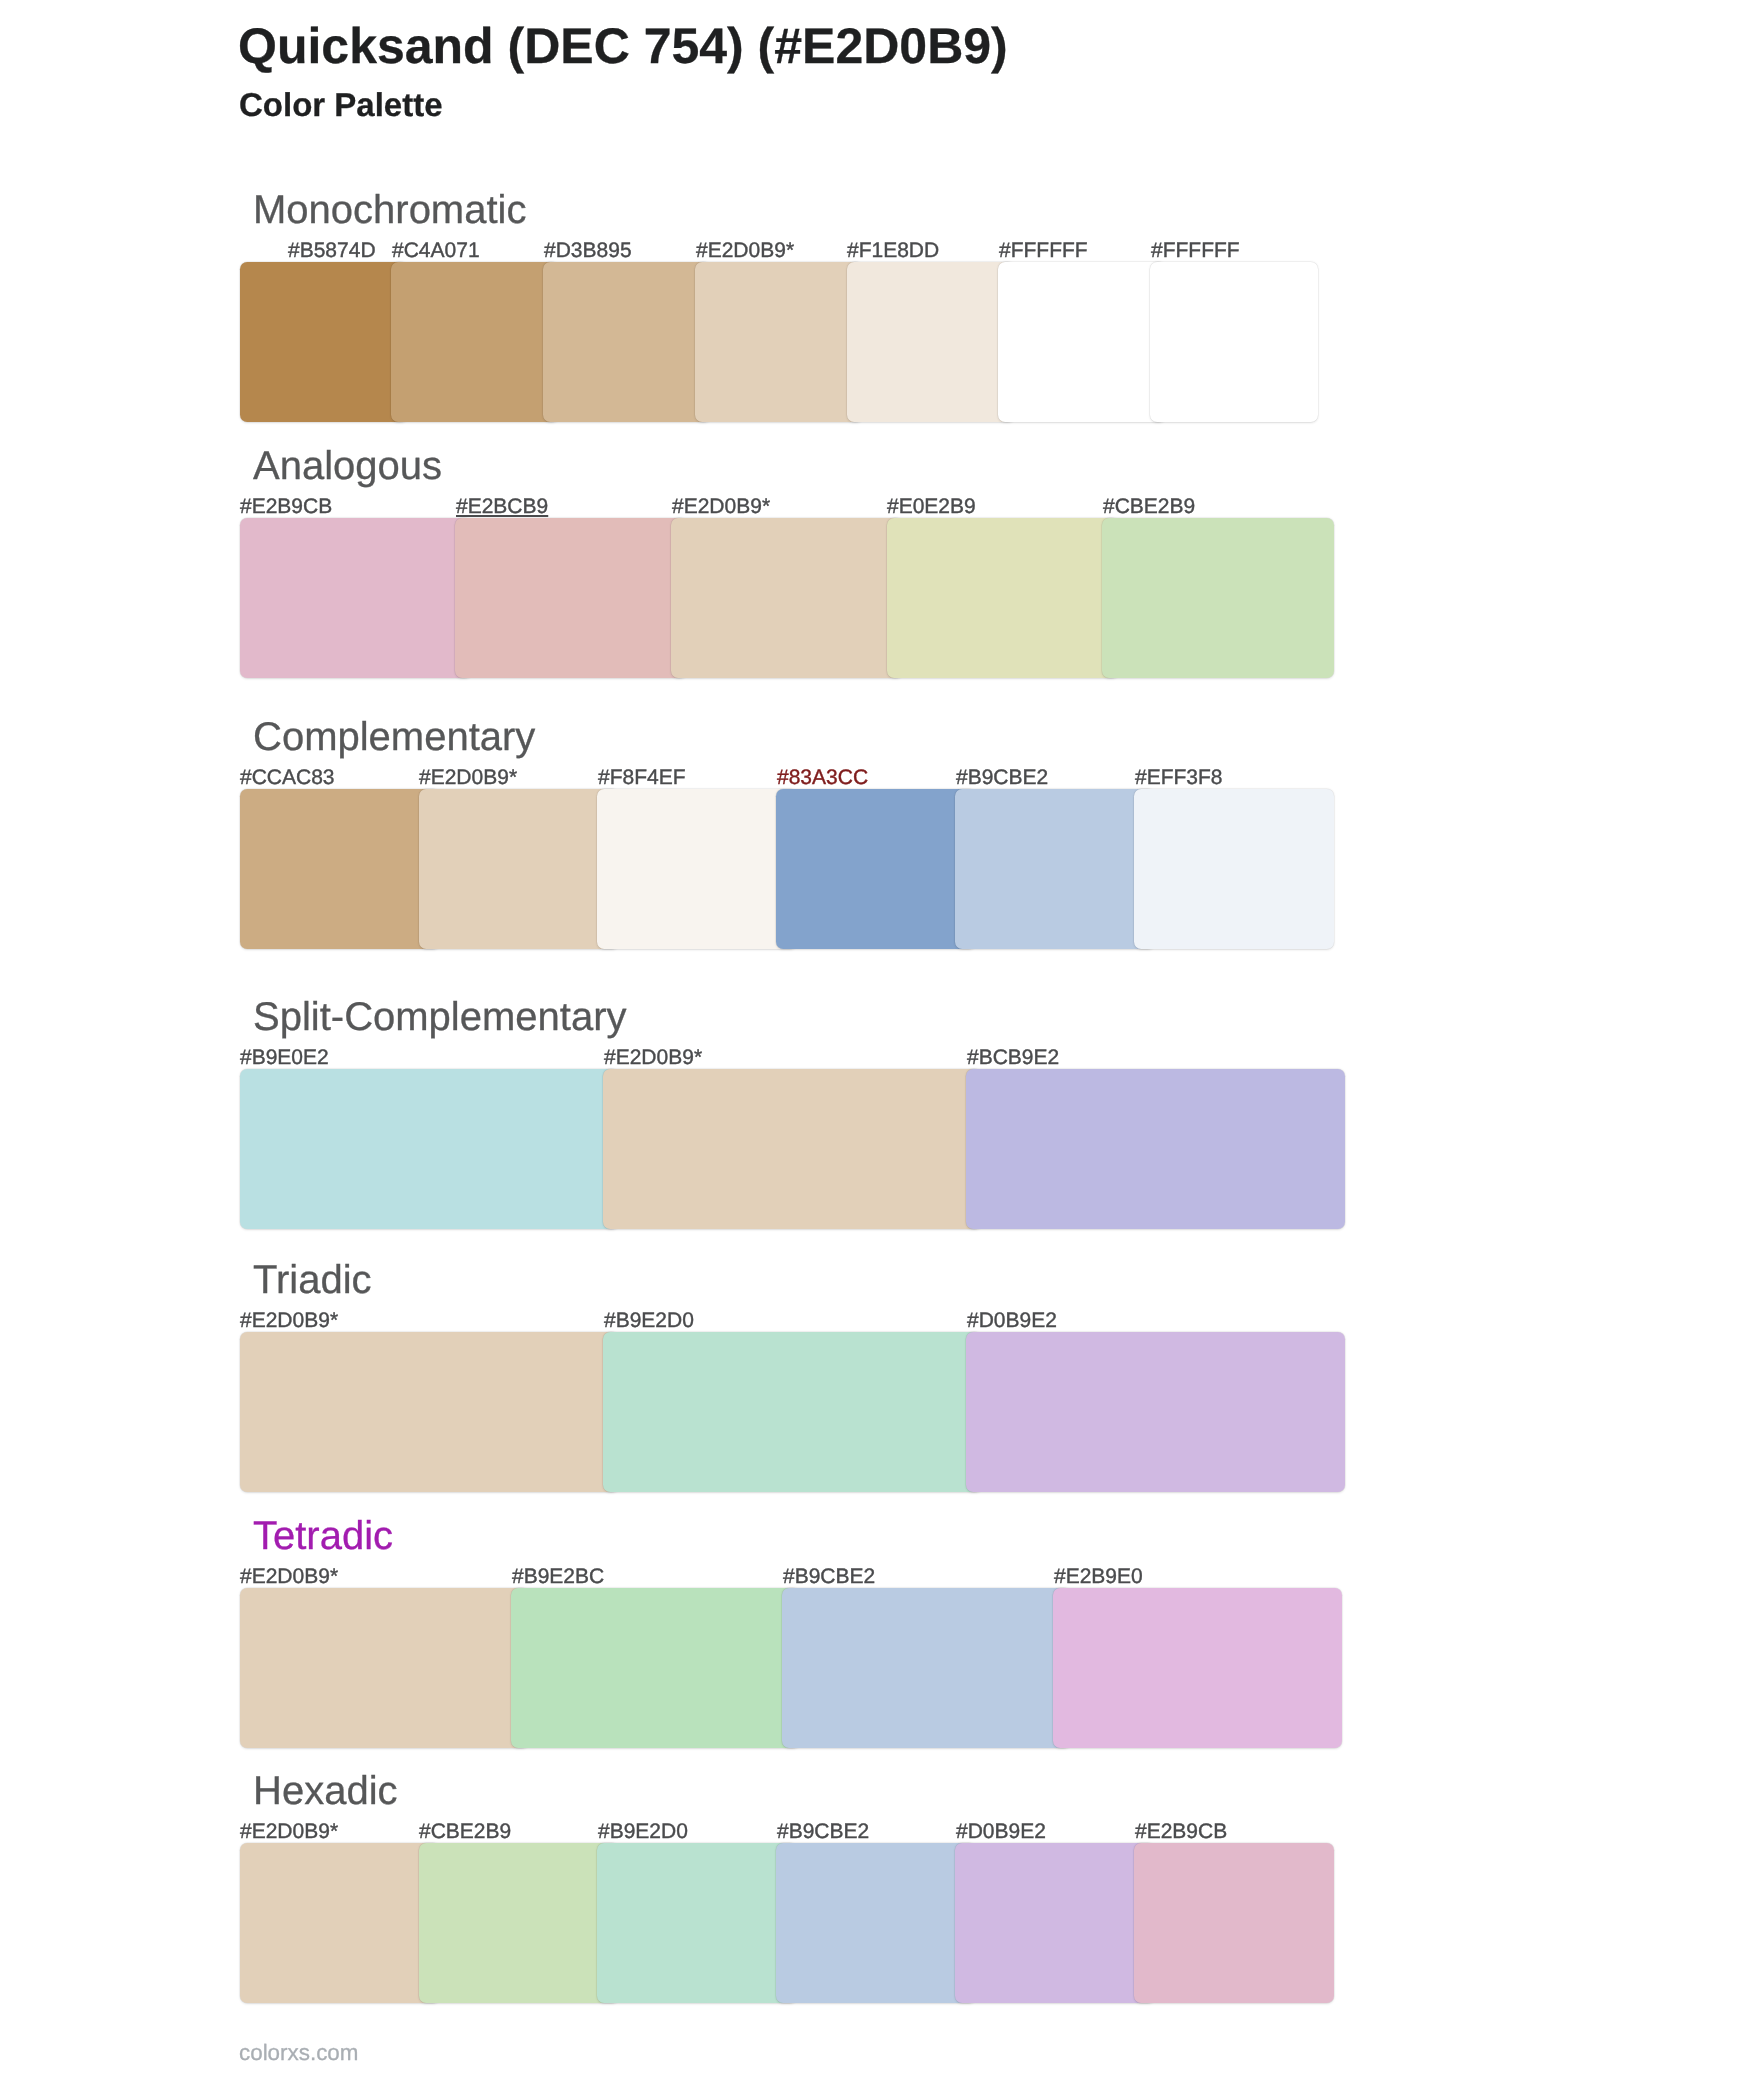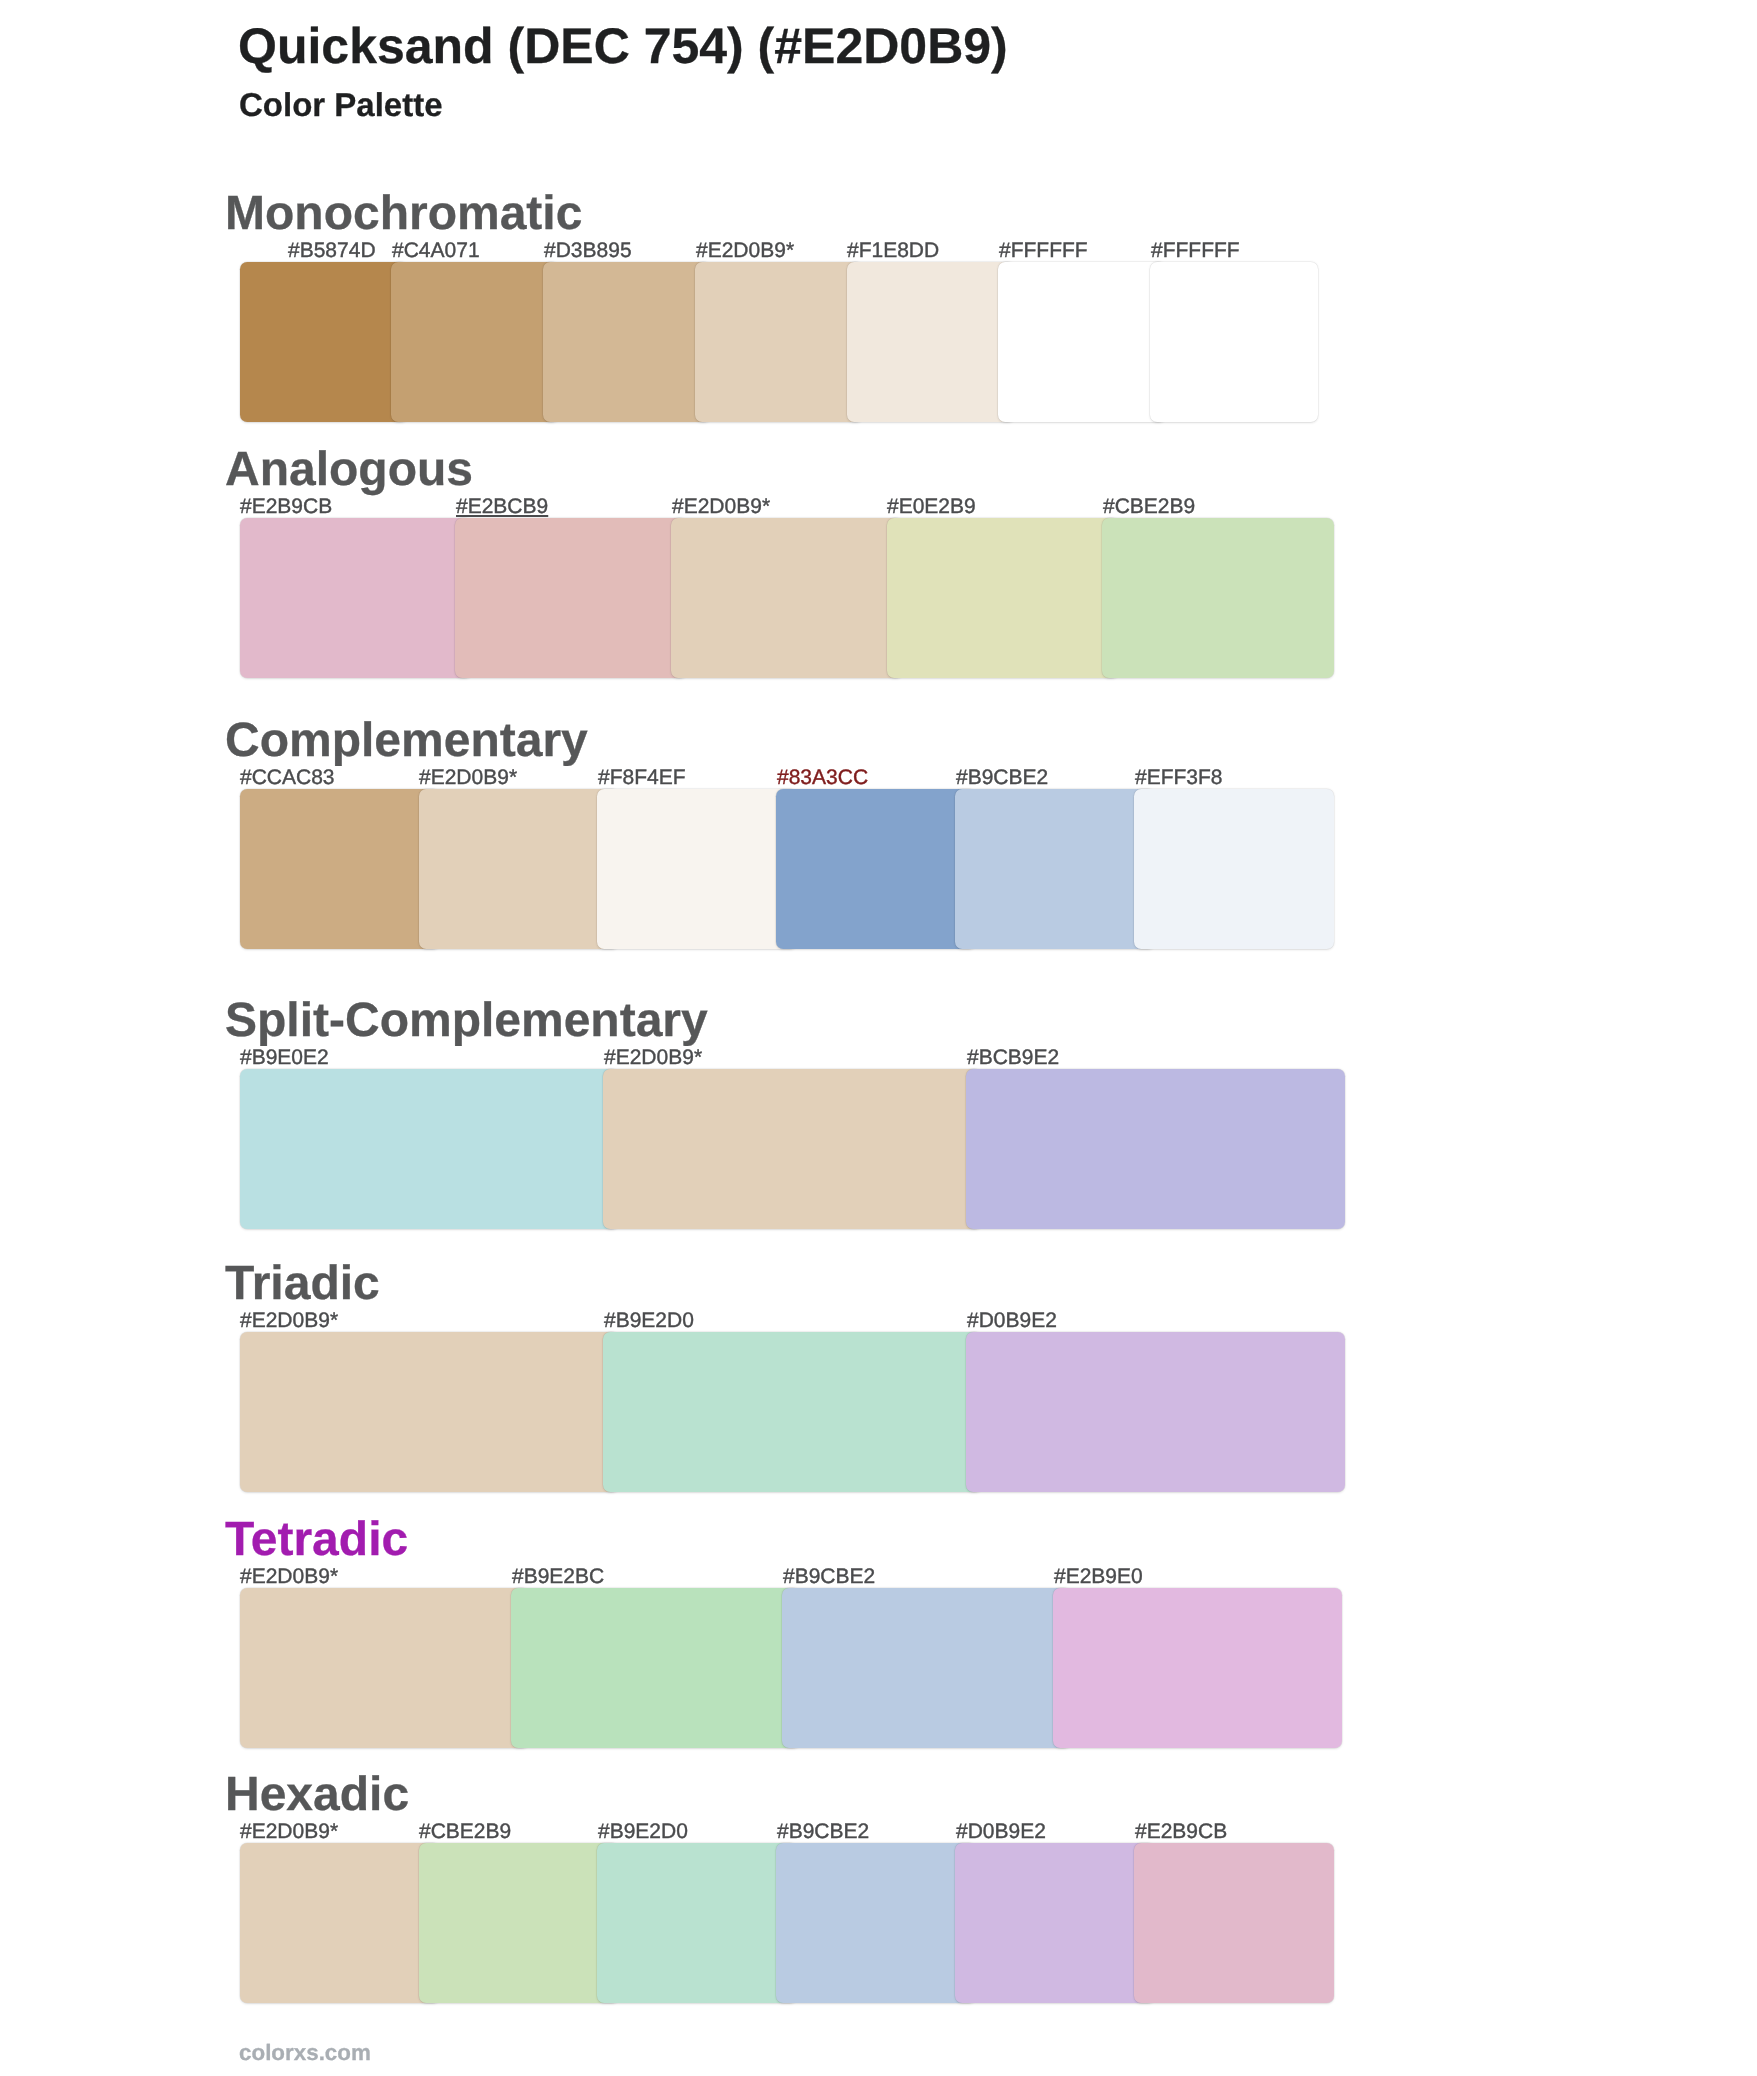--- a/index.html
+++ b/index.html
@@ -12,31 +12,31 @@
        transform:translateZ(0);backface-visibility:hidden;}
   .page{position:relative;width:1757px;height:2077px;background:#ffffff;}
 
   .page-title{position:absolute;left:238px;
       font-size:50px;font-weight:700;line-height:1;
       white-space:nowrap;margin:0;-webkit-text-stroke:0.3px currentColor;}
   .page-subtitle{position:absolute;left:239px;
       font-size:33px;font-weight:700;line-height:1;
       white-space:nowrap;margin:0;-webkit-text-stroke:0.3px currentColor;}
 
-  .section-title{position:absolute;left:225px;
-      font-size:48px;font-weight:700;line-height:1;
+  .section-title{position:absolute;left:253px;
+      font-size:40px;font-weight:400;line-height:1;
       white-space:nowrap;-webkit-text-stroke:0.3px currentColor;}
 
   .swatch-label{position:absolute;font-size:21px;font-weight:400;
       line-height:1;white-space:nowrap;-webkit-text-stroke:0.4px currentColor;}
 
   .swatch{position:absolute;box-shadow:0 0 2.4px rgba(0,0,0,0.10);}
 
   .site-credit{position:absolute;left:239px;
-      font-size:22.4px;font-weight:700;line-height:1;white-space:nowrap;
+      font-size:22.4px;font-weight:400;line-height:1;white-space:nowrap;
       -webkit-text-stroke:0.3px currentColor;}
 </style>
 </head>
 <body style="background: rgb(255, 255, 255);">
 
 <div class="page" style="background: rgb(255, 255, 255);">
 
   <h1 class="page-title" style="top: 21px; color: rgb(31, 32, 33);">Quicksand (DEC 754) (#E2D0B9)</h1>
 
   <h2 class="page-subtitle" style="top: 88px; color: rgb(31, 32, 33);">Color Palette</h2>

